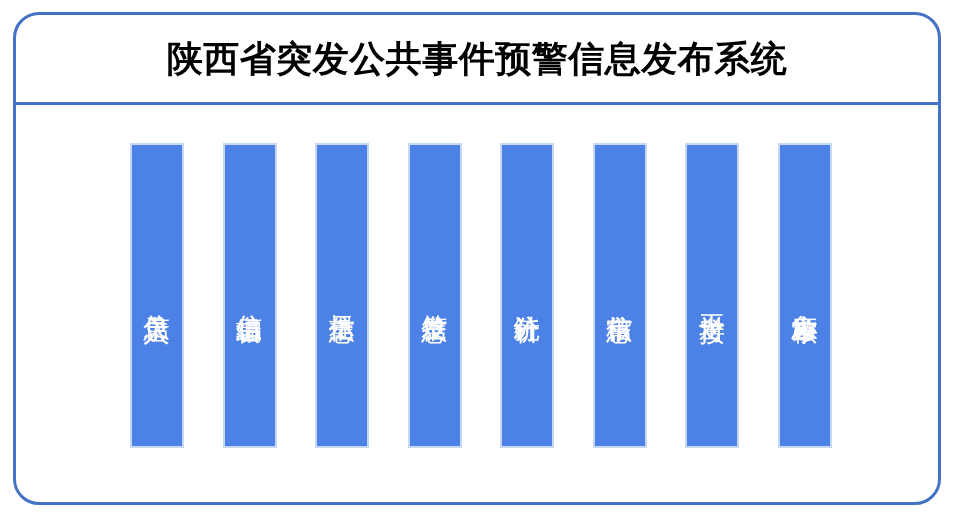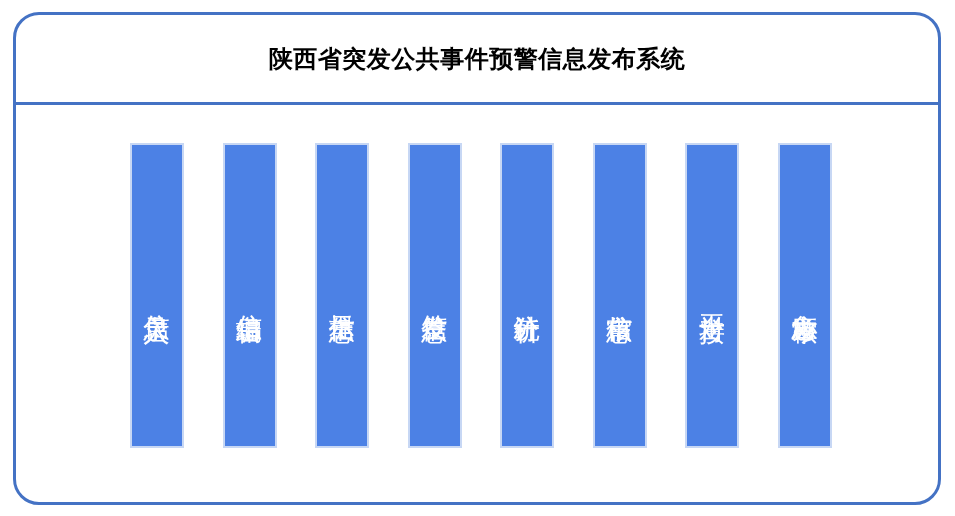--- a/index.html
+++ b/index.html
@@ -41,21 +41,21 @@
     top: 0;
     width: 100%;
     height: 89px;
     display: flex;
     align-items: center;
     justify-content: center;
     box-sizing: border-box;
   }
 
   .title-text {
-    font-size: 24px;
+    font-size: 36px;
     font-weight: 700;
     color: #000000;
     letter-spacing: 0.5px;
     line-height: 1.1;
     white-space: nowrap;
     text-align: right;
     font-family: Liberation Serif, serif;
   }
 
   

